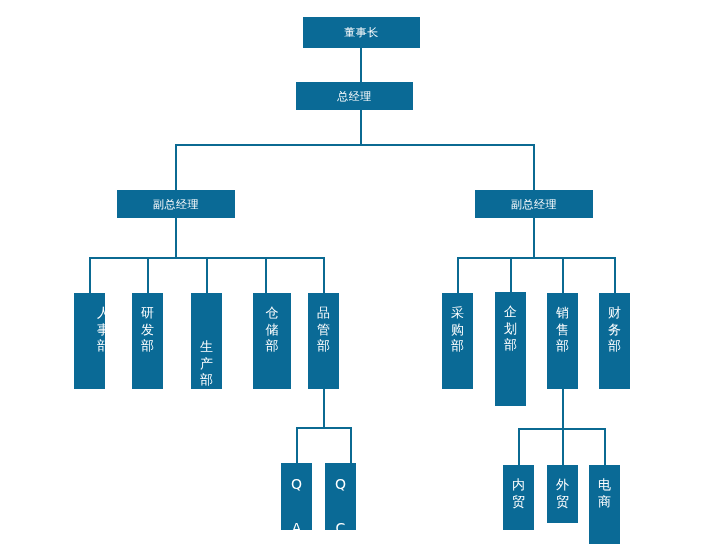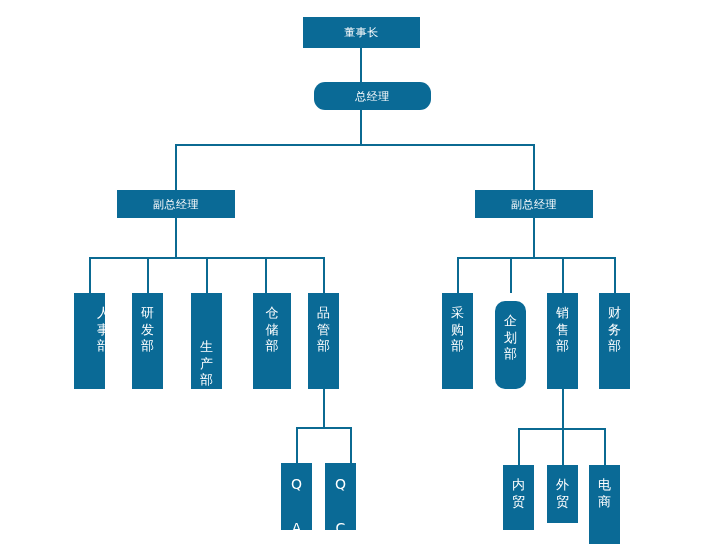--- a/index.html
+++ b/index.html
@@ -109,21 +109,21 @@
   <div class="ln v" style="left:562px; top:389px; height:40px;"></div>
   <div class="ln h" style="left:518px; top:428px; width:88px;"></div>
   <div class="ln v" style="left:518px; top:428px; height:37px;"></div>
   <div class="ln v" style="left:562px; top:428px; height:37px;"></div>
   <div class="ln v" style="left:604px; top:428px; height:37px;"></div>
 
   <div class="node horiz" style="left:303px; top:17px; width:117px; height:31px;">
     <span>董事长</span>
   </div>
 
-  <div class="node horiz" style="left:314px; top:82px; width:117px; height:28px;border-radius:11px;">
+  <div class="node horiz" style="left:296px; top:82px; width:117px; height:28px;">
     <span>总经理</span>
   </div>
 
   <div class="node horiz" style="left:117px; top:190px; width:118px; height:28px;">
     <span>副总经理</span>
   </div>
 
   <div class="node horiz" style="left:475px; top:190px; width:118px; height:28px;">
     <span>副总经理</span>
   </div>
@@ -140,21 +140,21 @@
   <div class="node vert" style="left:253px; top:293px; width:38px; height:96px;">
     <span class="vtext">仓储部</span>
   </div>
   <div class="node vert" style="left:308px; top:293px; width:31px; height:96px;">
     <span class="vtext">品管部</span>
   </div>
 
   <div class="node vert" style="left:442px; top:293px; width:31px; height:96px;">
     <span class="vtext">采购部</span>
   </div>
-  <div class="node vert" style="left:495px; top:301px; width:31px; height:88px;border-radius:10px;">
+  <div class="node vert" style="left:495px; top:292px; width:31px; height:114px;">
     <span class="vtext">企划部</span>
   </div>
   <div class="node vert" style="left:547px; top:293px; width:31px; height:96px;">
     <span class="vtext">销售部</span>
   </div>
   <div class="node vert" style="left:599px; top:293px; width:31px; height:96px;">
     <span class="vtext">财务部</span>
   </div>
 
   <div class="node letters" style="left:281px; top:463px; width:31px; height:67px;">

